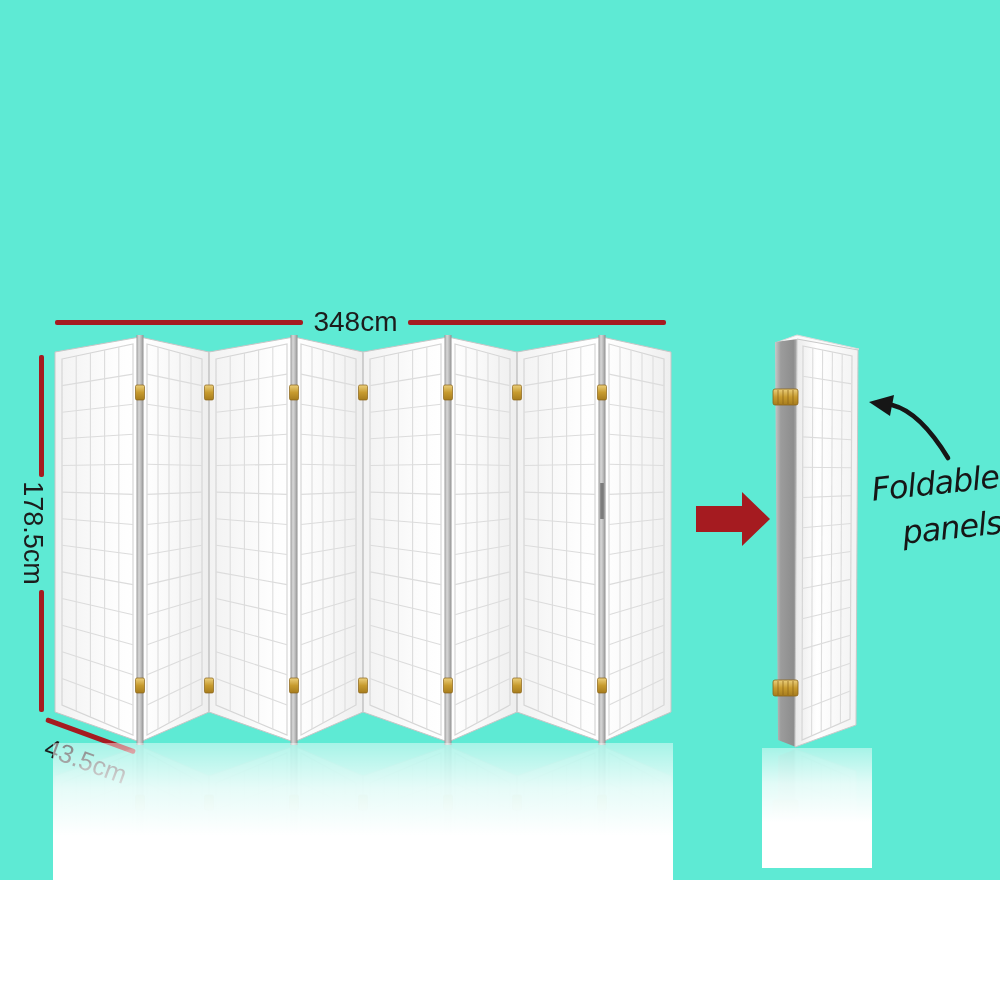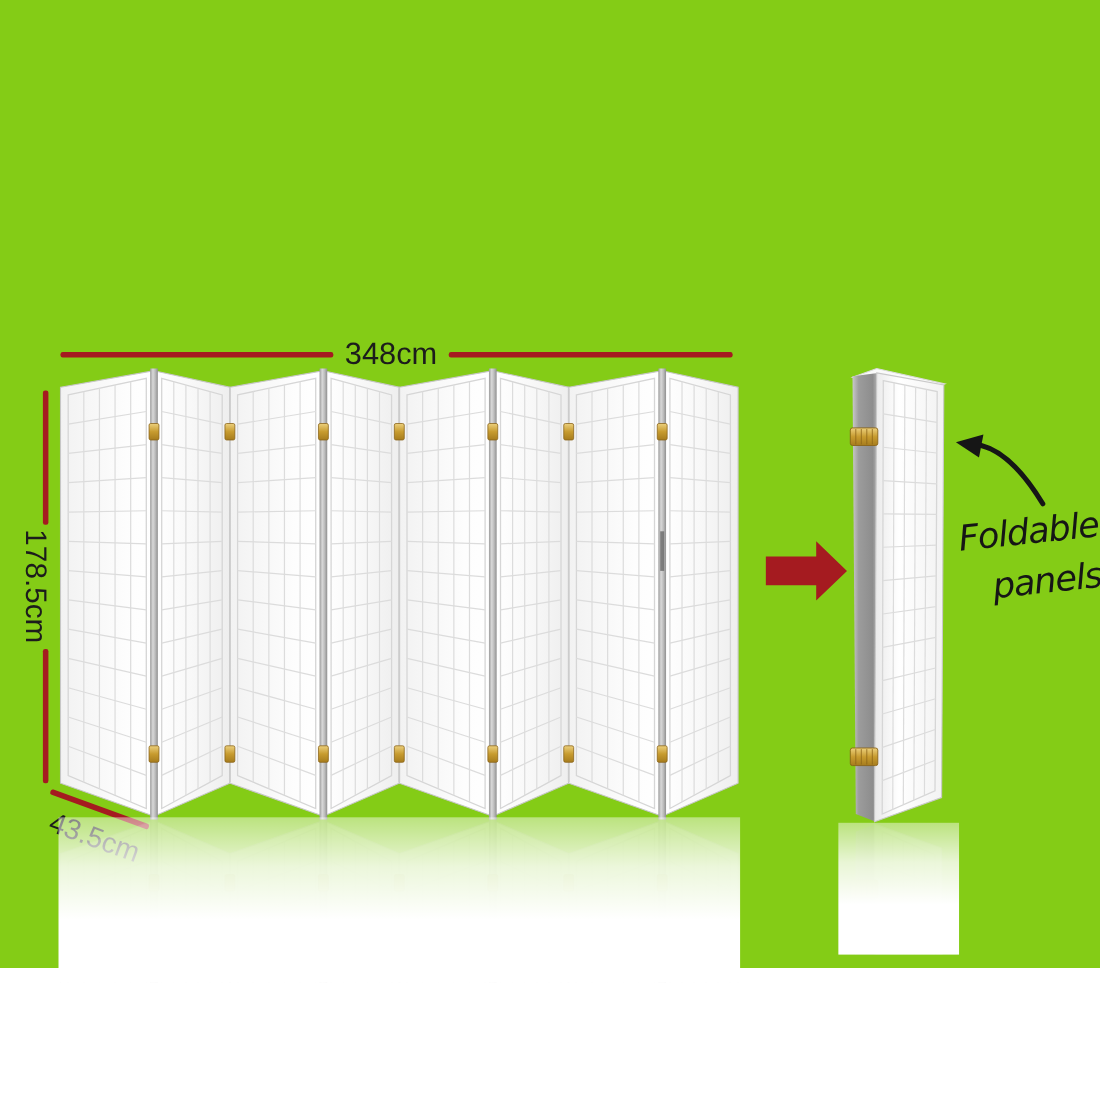--- a/index.html
+++ b/index.html
@@ -1,17 +1,17 @@
 <!DOCTYPE html>
 <html style="--accent-red: #a51b20; --ink: #1c1c1c; --arrow-black: #161616;"><head>
 <meta charset="utf-8">
 <style>
   html,body{margin:0;padding:0;background:#ffffff;}
   body{width:1000px;height:1000px;overflow:hidden;}
-  .canvas{position:relative;width:1000px;height:880px;background:#84cc16;
+  .canvas{position:relative;width:1000px;height:880px;background:#5eead4;
           font-family:"Liberation Sans",sans-serif;color:var(--ink,#1c1c1c);}
   .dim-line{position:absolute;background:var(--accent-red,#a51b20);border-radius:2px;}
   .dim-label{position:absolute;font-size:27px;line-height:30px;text-align:center;white-space:nowrap;}
   #wline-l{left:55px;top:320px;width:248px;height:4.5px;}
   #wline-r{left:408px;top:320px;width:258px;height:4.5px;}
   #wlabel{left:303px;top:307px;width:105px;font-size:28px;}
   #hline-t{left:39px;top:355px;width:4.5px;height:122px;}
   #hline-b{left:39px;top:590px;width:4.5px;height:122px;}
   #hlabel{left:-26px;top:518px;width:118px;transform:rotate(90deg);}
   #dline{left:46px;top:717px;width:95px;height:4.5px;transform:rotate(20deg);transform-origin:left center;}

